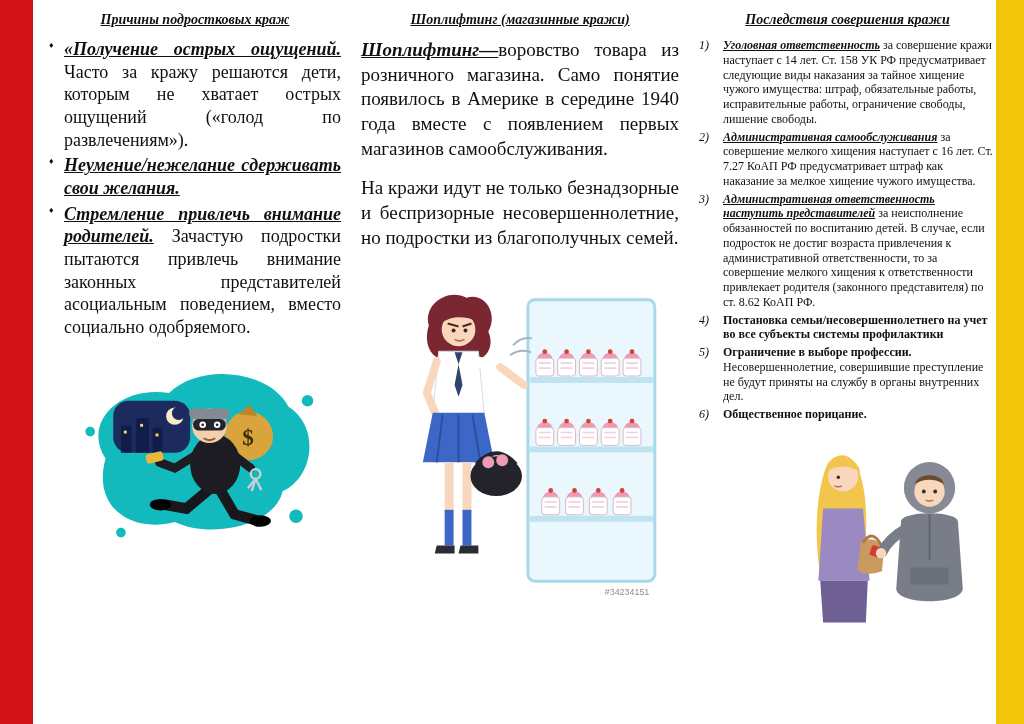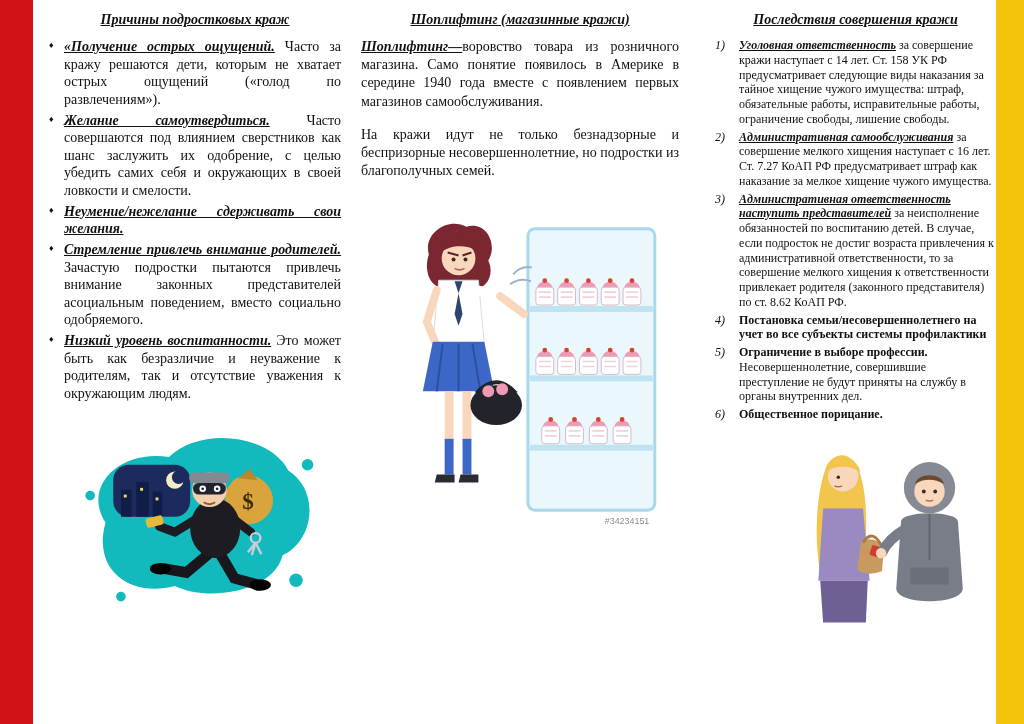--- a/index.html
+++ b/index.html
@@ -10,35 +10,35 @@
   .edge{position:absolute;top:0;bottom:0;}
   .edge-red{left:0;width:33px;background:#d01217;}
   .edge-yellow{right:0;width:28px;background:#f2c50a;}
   .content{
     position:absolute;left:33px;right:28px;top:0;bottom:0;
     display:flex;gap:20px;padding:12px 0 0 16px;
   }
   .col{min-width:0;}
   .col1{flex:0 0 292px;}
   .col2{flex:0 0 318px;}
-  .col3{flex:1;margin-left:16px;}
+  .col3{flex:1;}
   h2.coltitle{
     font-size:14px;font-weight:bold;font-style:italic;
     text-decoration:underline;text-align:center;margin:0 0 10px 0;
   }
   .lead{font-weight:bold;font-style:italic;text-decoration:underline;}
   .lead-nound{font-weight:bold;}
   
   .b-item{
     position:relative;padding-left:15px;margin-bottom:3px;
-    font-size:14px;line-height:1.26;text-align:justify;
+    font-size:18px;line-height:1.26;text-align:justify;
   }
   .b-item::before{content:"♦";position:absolute;left:0;top:2px;font-size:9px;}
   
-  .p2{font-size:14px;line-height:1.3;text-align:justify;margin-bottom:15px;}
+  .p2{font-size:19px;line-height:1.3;text-align:justify;margin-bottom:15px;}
   
   .n-item{
     display:grid;grid-template-columns:24px 1fr;
     font-size:12px;line-height:1.23;margin-bottom:3px;
   }
   .n-item .num{font-style:italic;}
   .illu{display:flex;justify-content:center;margin-top:6px;}
   .illu-right{justify-content:flex-end;margin-top:2px;}
   svg{display:block;}
 </style>
@@ -50,30 +50,24 @@
 
 <div class="content">
 
   <section class="col col1">
     <h2 class="coltitle">Причины подростковых краж</h2>
 
     <div class="b-item">
       <span class="lead">«Получение острых ощущений.</span><span> Часто за кражу решаются дети, которым не хватает острых ощущений («голод по развлечениям»).</span>
     </div>
     <div class="b-item">
-      <span class="lead">Желание самоутвердиться.</span><span> Часто совершаются под влиянием сверстников как шанс заслужить их одобрение, с целью убедить самих себя и окружающих в своей ловкости и смелости.</span>
-    </div>
-    <div class="b-item">
       <span class="lead">Неумение/нежелание сдерживать свои желания.</span><span></span>
     </div>
     <div class="b-item">
       <span class="lead">Стремление привлечь внимание родителей.</span><span> Зачастую подростки пытаются привлечь внимание законных представителей асоциальным поведением, вместо социально одобряемого.</span>
-    </div>
-    <div class="b-item">
-      <span class="lead">Низкий уровень воспитанности.</span><span> Это может быть  как безразличие и неуважение к родителям, так и отсутствие уважения к окружающим людям.</span>
     </div>
 
     <div class="illu">
       <svg viewBox="0 0 270 210" width="260" height="202" aria-hidden="true">
         <path d="M42,118 C18,82 55,42 108,50 C140,18 212,26 232,64 C266,86 258,138 226,152 C218,188 152,202 114,184 C68,196 28,168 42,118 Z" fill="#12b9bd"></path>
         <circle cx="26" cy="90" r="5" fill="#12b9bd"></circle>
         <circle cx="252" cy="58" r="6" fill="#12b9bd"></circle>
         <circle cx="240" cy="178" r="7" fill="#12b9bd"></circle>
         <circle cx="58" cy="195" r="5" fill="#12b9bd"></circle>
         <rect x="50" y="58" width="80" height="54" rx="16" fill="#1d2a5e"></rect>

